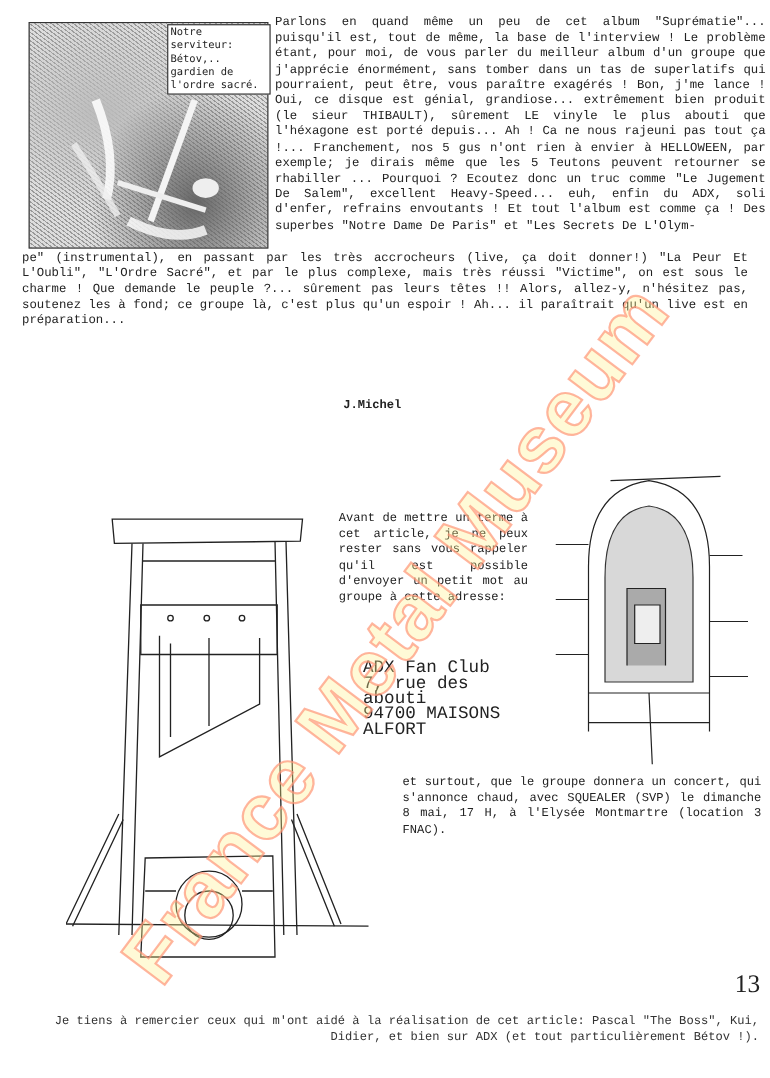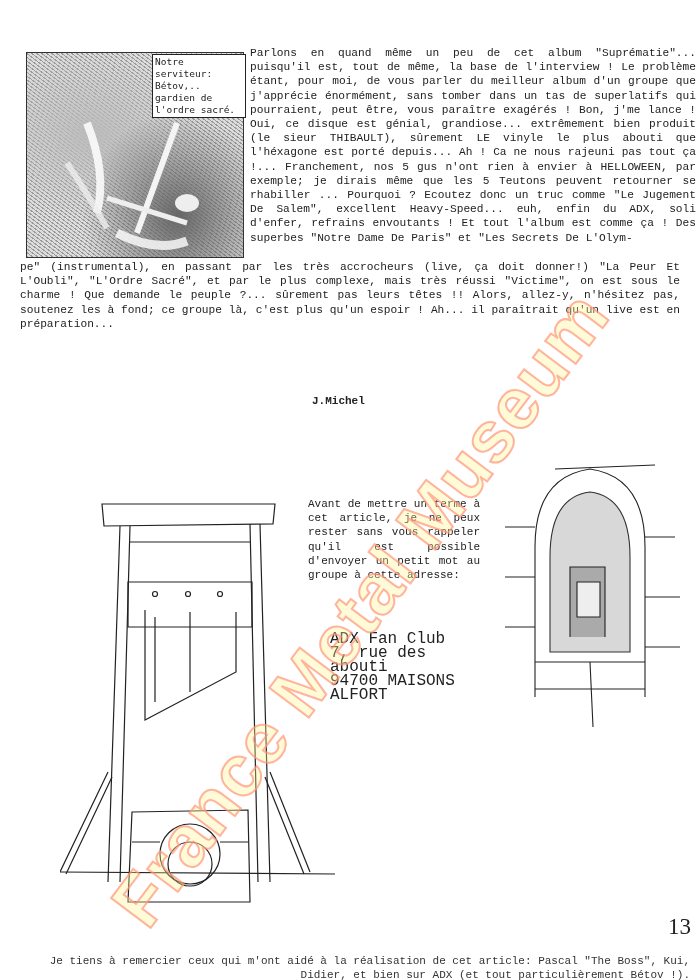--- a/index.html
+++ b/index.html
@@ -1,17 +1,17 @@
 <!DOCTYPE html>
 <html><head>
 <meta charset="utf-8">
 <style>
   html, body { margin:0; padding:0; background:#fff; }
   body { width:700px; height:980px; position:relative; overflow:hidden; font-family:"Liberation Mono","DejaVu Sans Mono", monospace; color:#222; }
-  .page { position:absolute; inset:0;margin-top:32px; }
+  .page { position:absolute; inset:0; }
   .photo { position:absolute; left:26px; top:20px; width:216px; height:204px; border:1px solid #333;
     background:
       radial-gradient(ellipse at 70% 80%, #666 0%, transparent 45%),
       radial-gradient(ellipse at 30% 40%, #bbb 0%, transparent 50%),
       repeating-linear-gradient(37deg, #999 0 1px, #ddd 1px 3px),
       repeating-linear-gradient(-53deg, #888 0 1px, transparent 1px 4px),
       #bdbdbd; }
   .photo svg { position:absolute; inset:0; }
   .caption { position:absolute; left:152px; top:22px; width:88px; border:1px solid #222; background:#fff;
     font-size:9.5px; line-height:12px; padding:1px 2px; font-family:"DejaVu Sans Mono", monospace; }
@@ -82,19 +82,20 @@
   </svg>
 
   <div class="p3">Avant de mettre un terme à cet article, je ne peux rester sans vous rappeler qu'il est possible d'envoyer un petit mot au groupe à cette adresse:</div>
 
   <div class="addr">
     <div>ADX Fan Club</div>
     <div>7, rue des abouti</div>
     <div>94700 MAISONS ALFORT</div>
   </div>
 
+  <div class="p4">et surtout, que le groupe donnera un concert, qui s'annonce chaud, avec SQUEALER (SVP) le dimanche 8 mai, 17 H, à l'Elysée Montmartre (location 3 FNAC).</div>
 
   <div class="pagenum">13</div>
 
   <div class="thanks">Je tiens à remercier ceux qui m'ont aidé à la réalisation de cet article: Pascal "The Boss", Kui, Didier, et bien sur ADX (et tout particulièrement Bétov !).</div>
 
   <div class="watermark">France Metal Museum</div>
 </div>
 
 </body></html>

